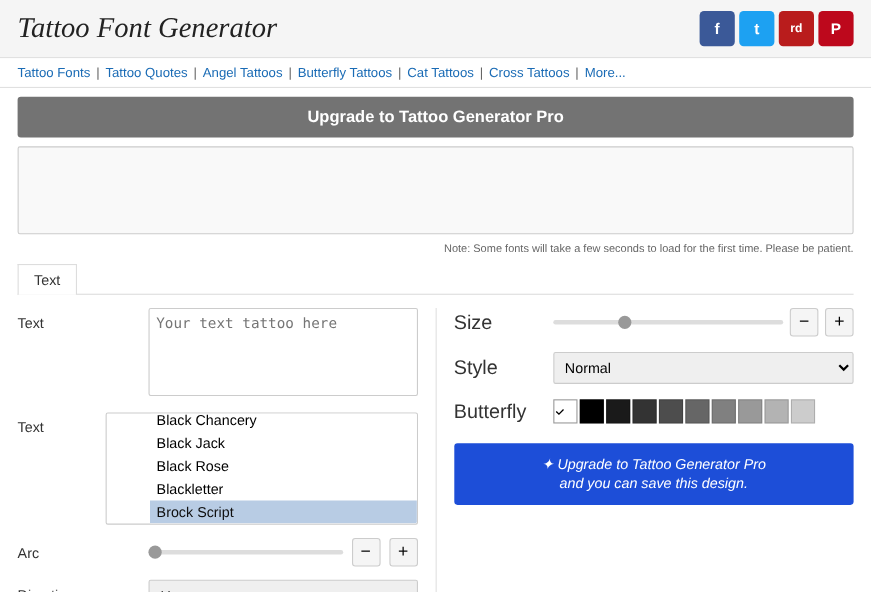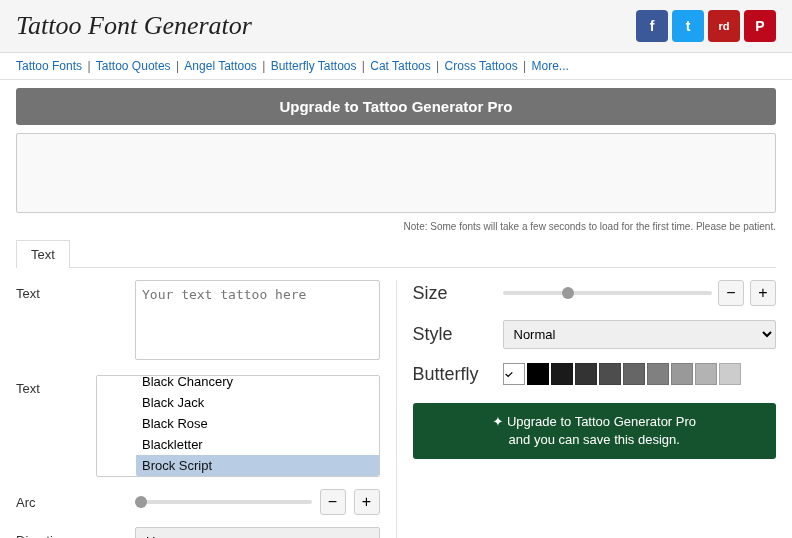--- a/index.html
+++ b/index.html
@@ -74,21 +74,21 @@
 
     
     .style-select { flex: 1; padding: 5px 6px; border: 1px solid #ccc; border-radius: 2px; font-size: 13px; }
 
     
     .color-swatches { display: flex; gap: 2px; flex-wrap: wrap; }
     .swatch { width: 22px; height: 22px; border: 1px solid rgba(0,0,0,0.15); cursor: pointer; display: flex; align-items: center; justify-content: center; }
     .swatch.checked::after { content: '✓'; font-size: 12px; color: #fff; font-weight: bold; }
 
     
-    .upgrade-pro-btn { background: #14532d; color: #fff; border: none; padding: 10px 14px; border-radius: 3px; cursor: pointer; font-size: 13px; text-align: center; width: 100%; line-height: 1.4; margin-top: 4px; }
+    .upgrade-pro-btn { background: #1d4ed8; color: #fff; border: none; padding: 10px 14px; border-radius: 3px; cursor: pointer; font-size: 13px; text-align: center; width: 100%; line-height: 1.4; margin-top: 4px; font-style: italic; }
 
     .divider { width: 1px; background: #e0e0e0; margin: 0 0 0 0; }
   </style>
 </head>
 <body>
 
 <div class="page-wrapper">
 
   <div class="header">
     <div class="logo">Tattoo Font Generator</div>

